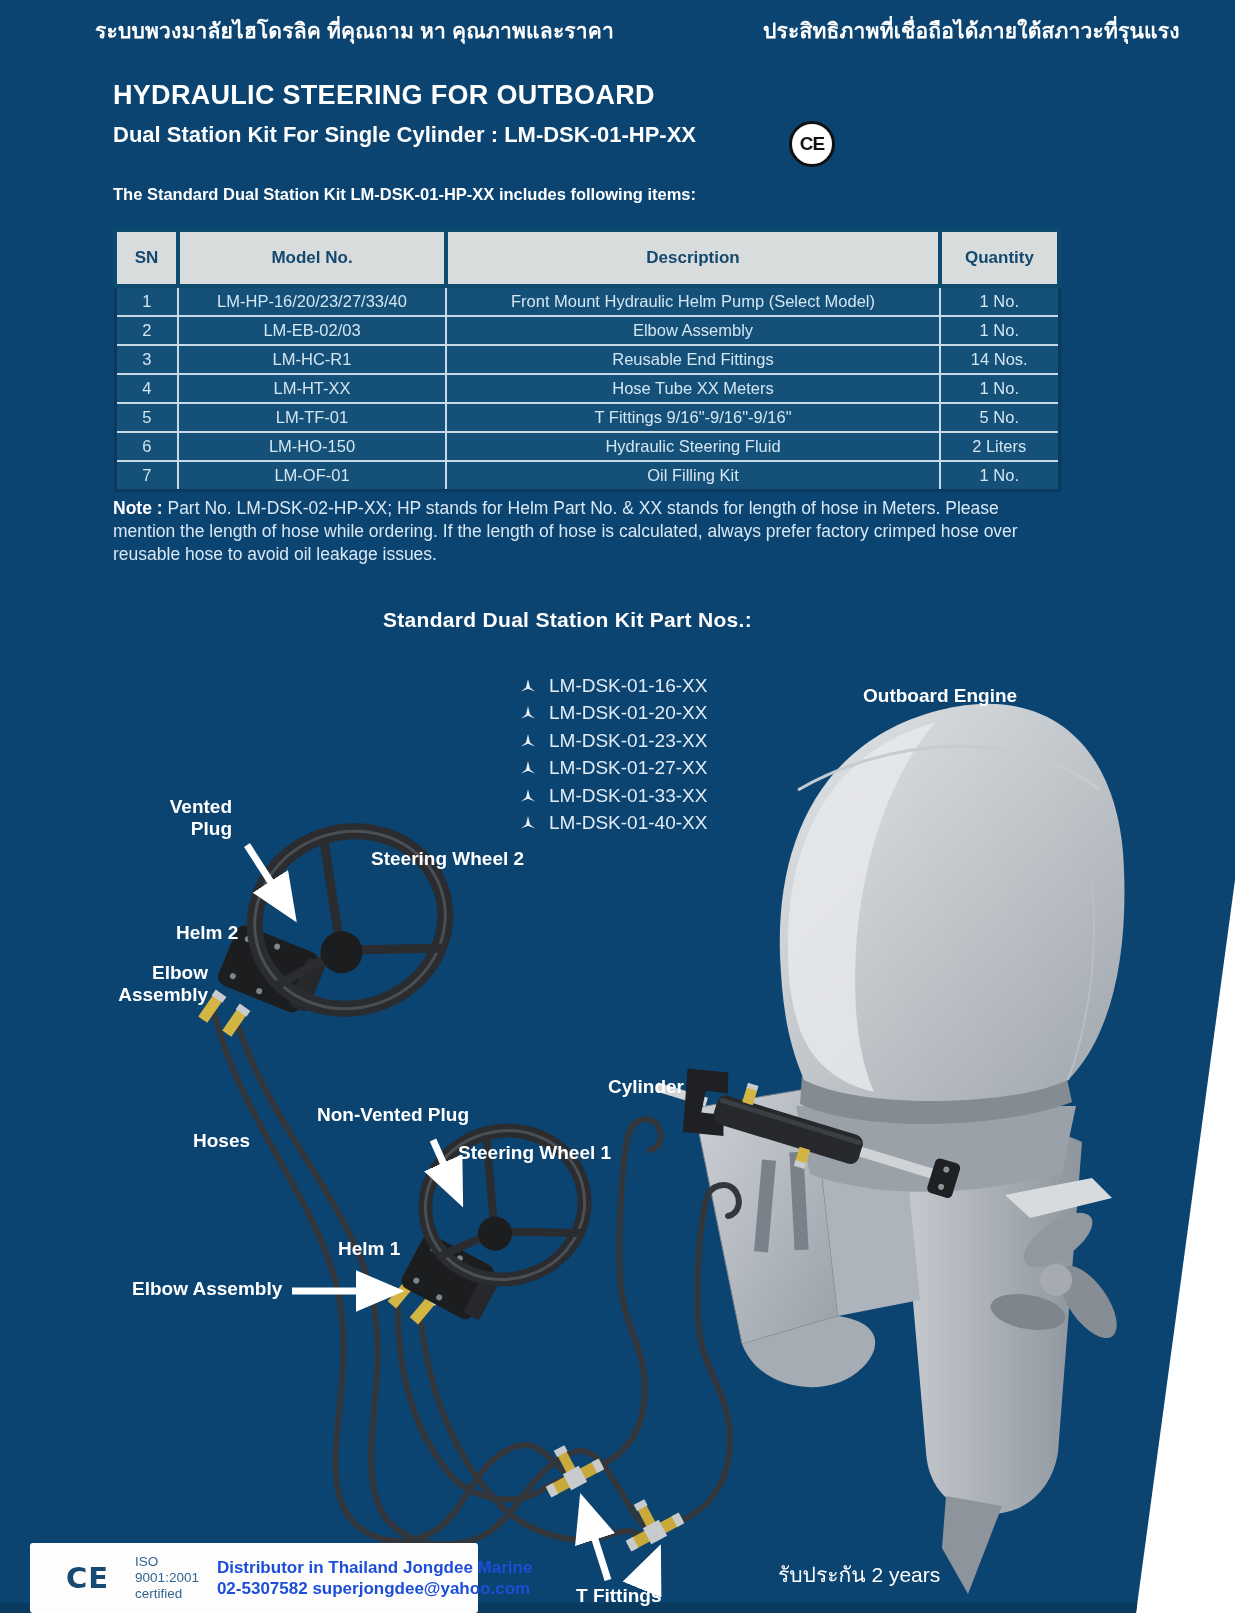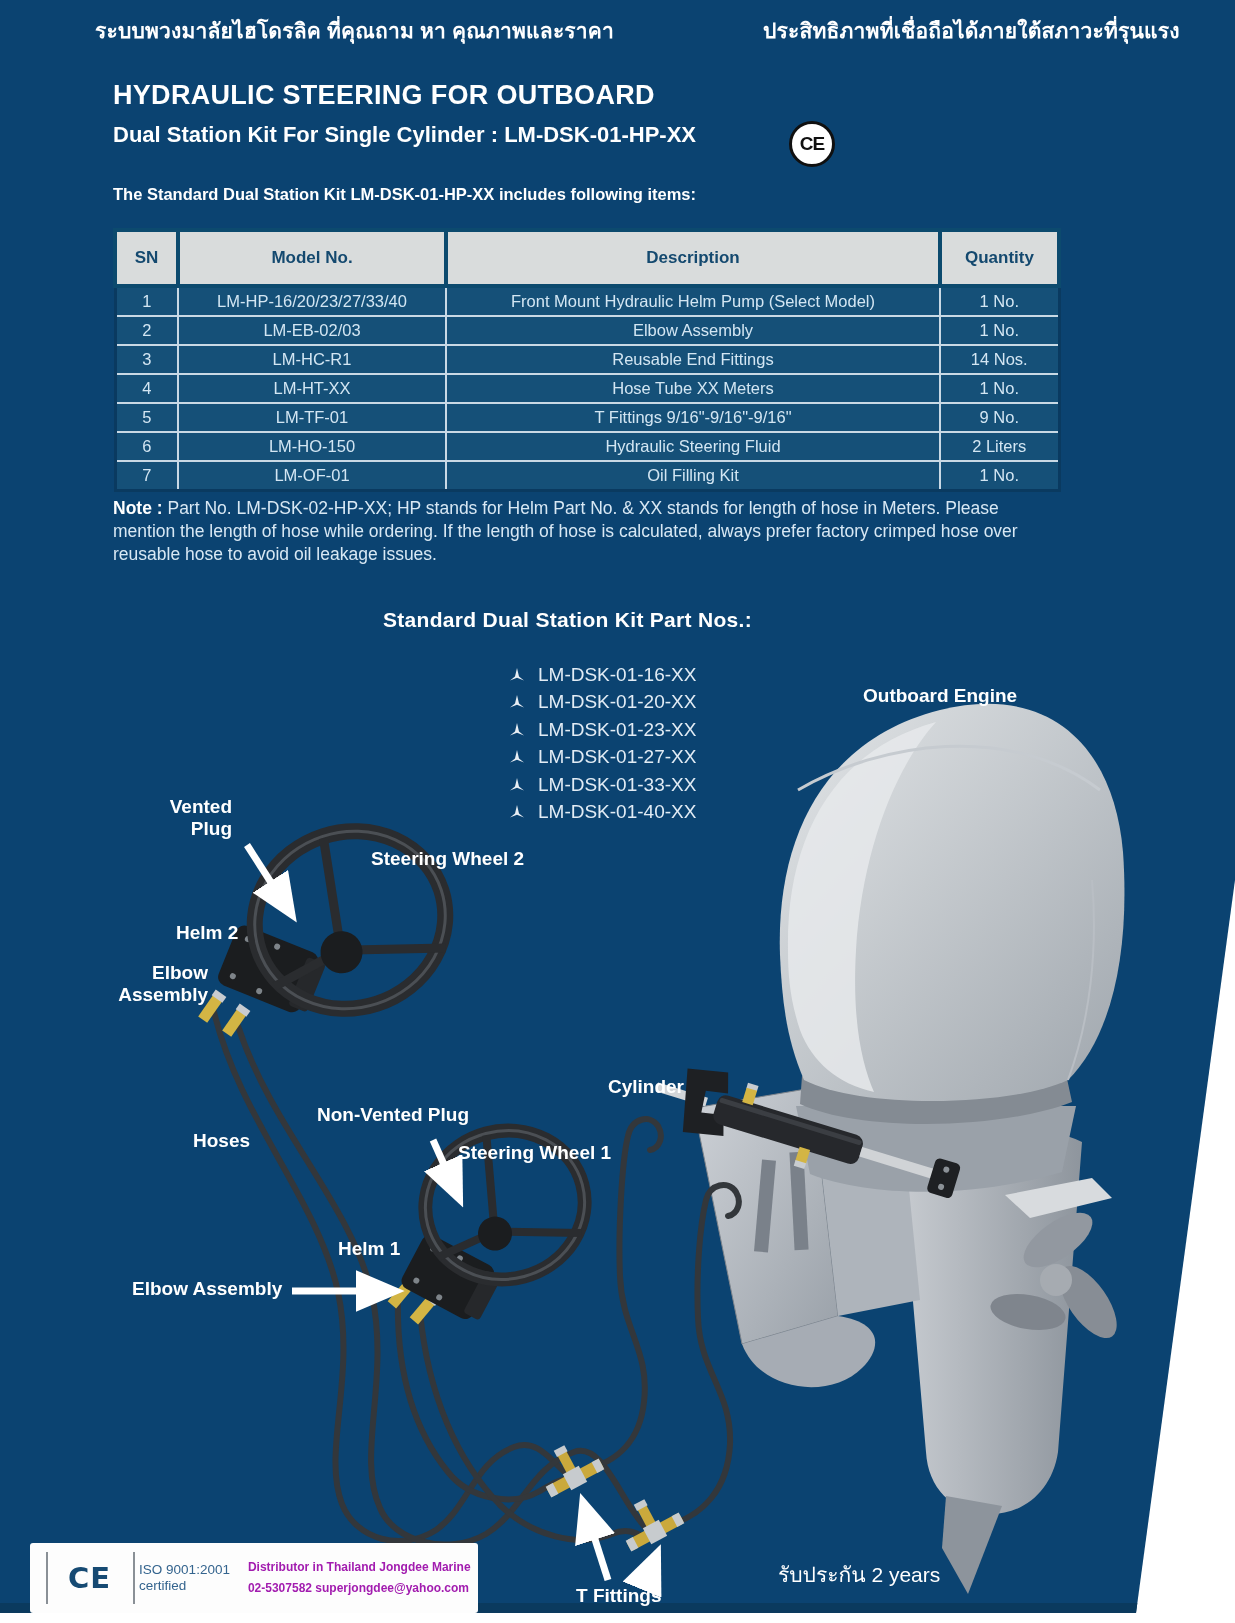--- a/index.html
+++ b/index.html
@@ -30,34 +30,34 @@
     height:50px;border:4px solid #0c4a6e;text-align:center;
   }
   table.kit td{
     background:#155078;color:#d3e6f3;font-size:16.5px;height:27px;
     border:2px solid #c9d9e5;text-align:center;padding:0 4px;
     white-space:nowrap;overflow:hidden;
   }
   .note{color:#d8e8f4;font-size:17.5px;line-height:23px;width:952px;}
   .note b{color:#ffffff;}
   .section-heading{color:#ffffff;font-weight:bold;font-size:21px;letter-spacing:.3px;}
-  .part-list{list-style:none;margin:4px;padding:0;}
+  .part-list{list-style:none;margin:15px;padding:0;}
   .part-list li{display:flex;align-items:center;height:27.5px;color:#e2ecf5;font-size:19px;}
   .part-list li .blt{margin-right:13px;display:inline-flex;}
   .dlabel{color:#ffffff;font-weight:bold;font-size:19px;white-space:pre-line;line-height:22px;}
   .dlabel.right{text-align:right;}
   .warranty{color:#ffffff;font-size:21px;}
   .footer-box{
     left:30px;top:1543px;width:448px;height:70px;background:#fdfdfd;border-radius:3px;
     display:flex;align-items:center;
   }
   .footer-box .vline{width:2px;height:52px;background:#8a9096;}
   .footer-ce{color:#164a73;font-weight:bold;font-size:29px;letter-spacing:1px;font-family:"DejaVu Sans",sans-serif;}
   .footer-iso{color:#34648e;font-size:13.5px;line-height:16px;}
-  .footer-dist{color:#a21caf;font-weight:bold;font-size:12px;line-height:21px;white-space:nowrap;}
+  .footer-dist{color:#1d4ed8;font-weight:bold;font-size:17px;line-height:21px;white-space:nowrap;}
   svg{display:block;}
 </style>
 </head>
 <body>
 
 <div class="page">
   <div class="blue-panel">
     <div class="bottom-line"></div>
   </div>
 
@@ -106,21 +106,21 @@
       <tr>
         <td>4</td>
           <td>LM-HT-XX</td>
           <td>Hose Tube XX Meters</td>
           <td>1 No.</td>
       </tr>
       <tr>
         <td>5</td>
           <td>LM-TF-01</td>
           <td>T Fittings 9/16"-9/16"-9/16"</td>
-          <td>9 No.</td>
+          <td>5 No.</td>
       </tr>
       <tr>
         <td>6</td>
           <td>LM-HO-150</td>
           <td>Hydraulic Steering Fluid</td>
           <td>2 Liters</td>
       </tr>
       <tr>
         <td>7</td>
           <td>LM-OF-01</td>

